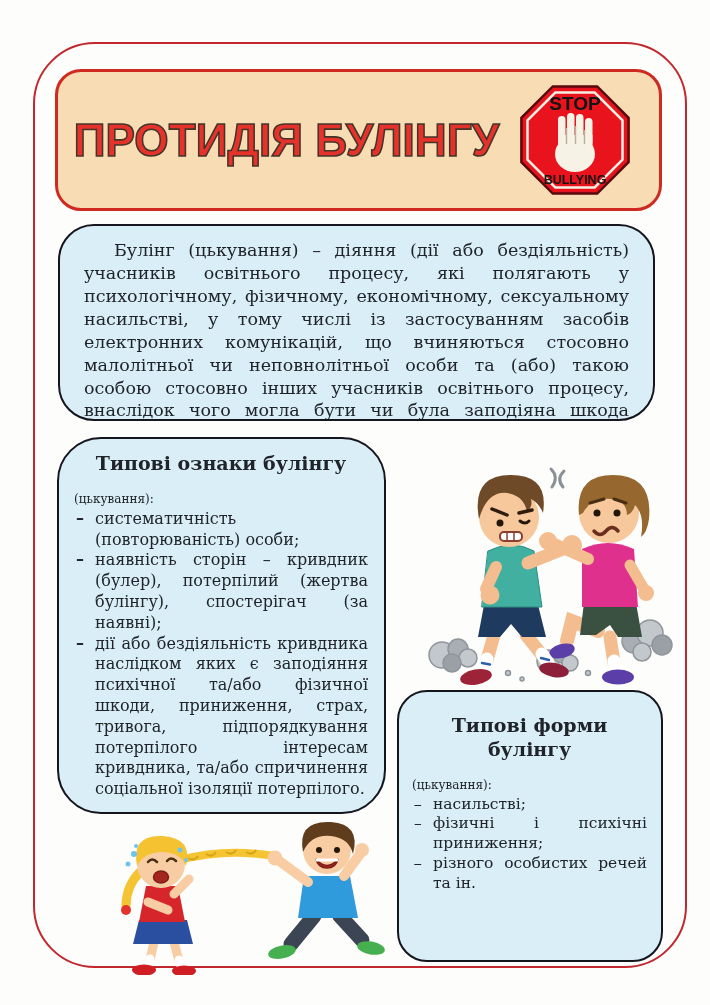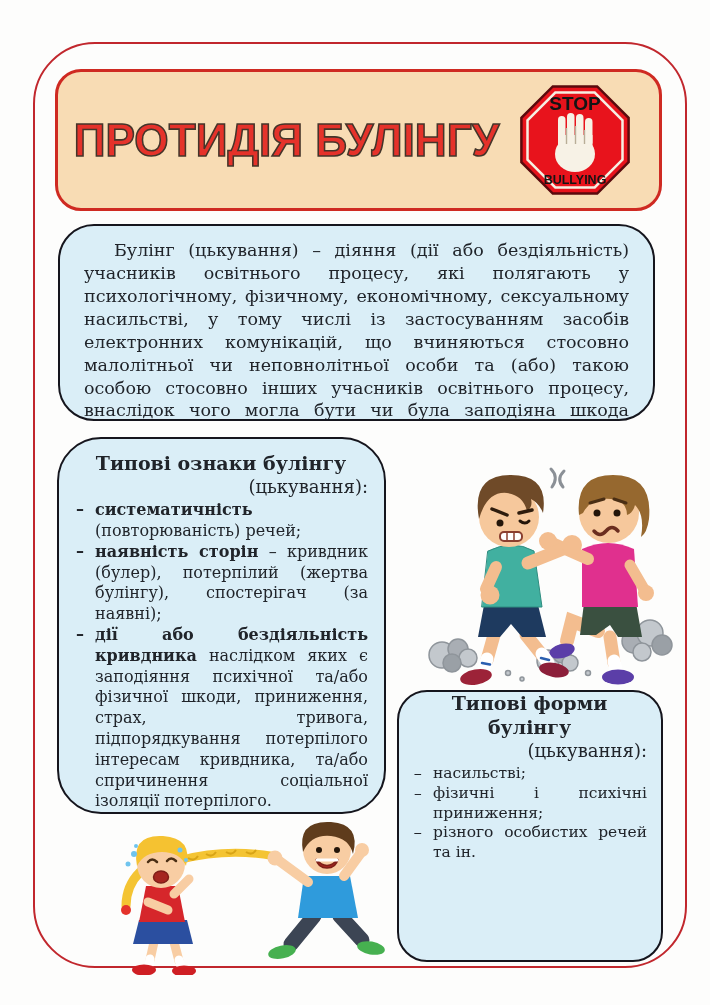--- a/index.html
+++ b/index.html
@@ -39,33 +39,33 @@
   
   .panel{
     position:absolute;background:#daeef7;border:2.5px solid #15151d;
     box-sizing:border-box;color:#20242a;z-index:2;overflow:hidden;
   }
   .definition-box{left:58px;top:224px;width:597px;height:197px;border-radius:36px;padding:13px 24px 0 24px;}
   .definition-box p{margin:0;font-size:17.5px;line-height:1.31;text-align:justify;text-indent:30px;}
   .definition-box .lead{font-weight:normal;}
 
   .signs-box{left:57px;top:437px;width:329px;height:377px;border-radius:44px;padding:13px 16px 0 15px;}
-  .forms-box{left:397px;top:690px;width:266px;height:272px;border-radius:30px;padding:0 14px 0 13px;}
+  .forms-box{left:397px;top:690px;width:266px;height:272px;border-radius:30px;padding:22px 14px 0 13px;}
 
   .panel h2{margin:0;text-align:center;font-size:19px;line-height:1.25;font-weight:bold;}
-  .panel .subtitle{margin:0 0 2px 0;text-align:right;font-size:18px;line-height:1.25;}
+  .panel .subtitle{margin:16px 0 2px 0;text-align:left;font-size:12px;line-height:1.25;}
   .blist{list-style:none;margin:2px 0 0 0;padding:0;}
   .blist li{
     position:relative;padding-left:21px;margin:0;
     font-size:16px;line-height:1.3;text-align:justify;
   }
   .forms-box .blist li{font-size:15.5px;line-height:1.28;}
   .blist .dash{position:absolute;left:2px;top:0;font-weight:bold;}
   .forms-box .blist .dash{font-weight:normal;}
-  .blist .b{font-weight:bold;}
+  .blist .b{font-weight:normal;}
 
   .fight-illustration{position:absolute;left:402px;top:455px;width:282px;height:234px;z-index:2;}
   .hairpull-illustration{position:absolute;left:76px;top:820px;width:318px;height:155px;z-index:3;}
 </style>
 </head>
 <body>
 
 <div class="page">
 
   <div class="outer-frame"></div>
@@ -92,21 +92,21 @@
   </div>
 
   <div class="panel definition-box">
     <p><span class="lead">Булінг</span><span> (цькування) – діяння (дії або бездіяльність) учасників освітнього процесу, які полягають у психологічному, фізичному, економічному, сексуальному насильстві, у тому числі із застосуванням засобів електронних комунікацій, що вчиняються стосовно малолітньої чи неповнолітньої особи та (або) такою особою стосовно інших учасників освітнього процесу, внаслідок чого могла бути чи була заподіяна шкода психічному або фізичному здоров’я потерпілого.</span></p>
   </div>
 
   <div class="panel signs-box">
     <h2>Типові ознаки булінгу</h2>
     <p class="subtitle">(цькування):</p>
     <ul class="blist">
-      <li><span class="dash">–</span><span class="b">систематичність</span><span> (повторюваність) речей;</span></li>
+      <li><span class="dash">–</span><span class="b">систематичність</span><span> (повторюваність) особи;</span></li>
       <li><span class="dash">–</span><span class="b">наявність сторін</span><span> – кривдник (булер), потерпілий (жертва булінгу), спостерігач (за наявні);</span></li>
       <li><span class="dash">–</span><span class="b">дії або бездіяльність кривдника</span><span> наслідком яких є заподіяння психічної та/або фізичної шкоди, приниження, страх, тривога, підпорядкування потерпілого інтересам кривдника, та/або спричинення соціальної ізоляції потерпілого.</span></li>
     </ul>
   </div>
 
   <svg class="fight-illustration" viewBox="0 0 282 234" aria-hidden="true">
 
     <g fill="#c3c8cd" stroke="#8f959b" stroke-width="1.5">
       <circle cx="40" cy="200" r="13"></circle>
         <circle cx="56" cy="194" r="10" fill="#a9aeb4"></circle>

